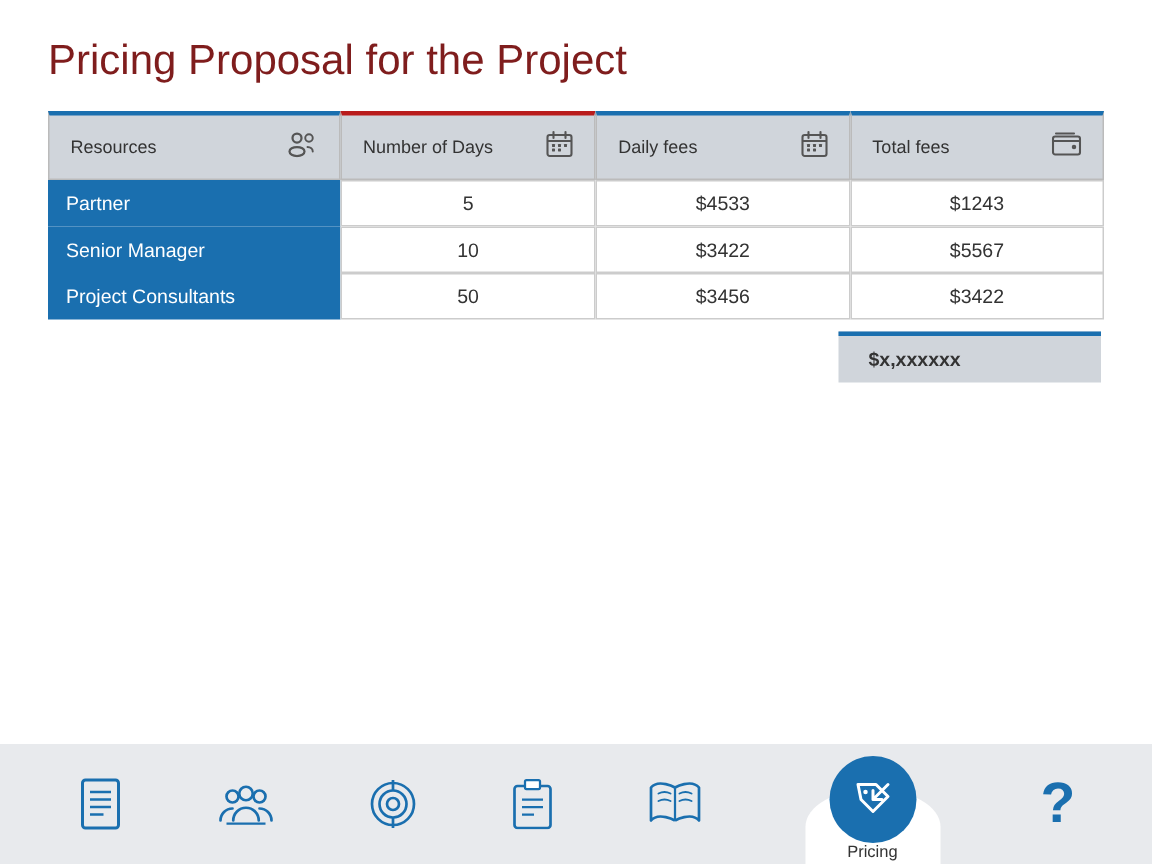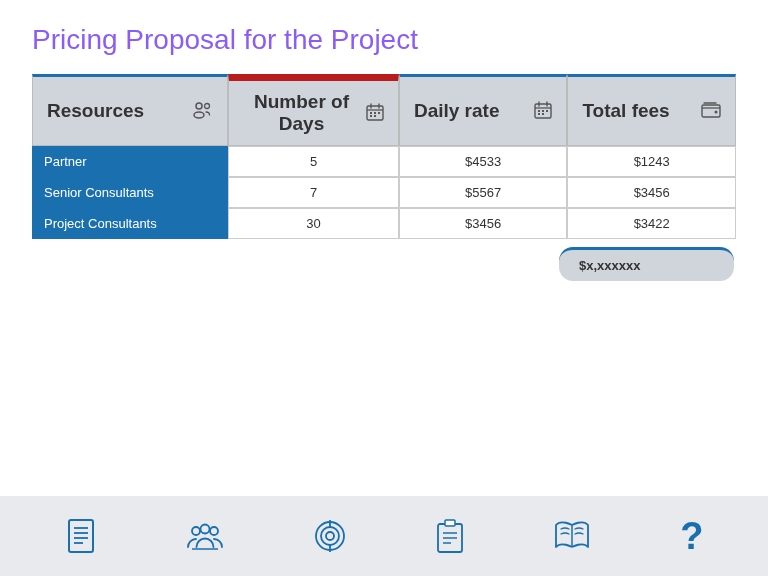--- a/index.html
+++ b/index.html
@@ -12,48 +12,48 @@
       position: relative;
     }
 
     .main-content {
       padding: 24px 32px 0 32px;
     }
 
     .page-title {
       font-size: 28px;
       font-weight: 400;
-      color: #8b5cf6;
+      color: #7f1d1d;
       margin-bottom: 18px;
     }
 
     
     .pricing-table {
       width: 100%;
       border-collapse: separate;
       border-spacing: 0;
     }
 
     .pricing-table thead tr th {
       background: #d0d5db;
       color: #333;
-      font-size: 19px;
-      font-weight: 700;
+      font-size: 12px;
+      font-weight: 400;
       padding: 10px 14px;
       text-align: left;
       border: 1px solid #bbb;
     }
 
     .pricing-table thead tr th.col-resources {
       width: 200px;
       border-top: 3px solid #1a6faf;
     }
     .pricing-table thead tr th.col-days {
       width: 175px;
-      border-top: 7px solid #b91c1c;
+      border-top: 3px solid #b91c1c;
       text-align: center;
     }
     .pricing-table thead tr th.col-rate {
       width: 175px;
       border-top: 3px solid #1a6faf;
       text-align: center;
     }
     .pricing-table thead tr th.col-fees {
       width: 175px;
       border-top: 3px solid #1a6faf;
@@ -105,21 +105,20 @@
 
     .total-box {
       background: #d0d5db;
       border-top: 3px solid #1a6faf;
       padding: 8px 20px;
       font-size: 13px;
       font-weight: 700;
       color: #333;
       width: 175px;
       text-align: left;
-      border-radius: 14px;
     }
 
     
     .bottom-bar {
       position: absolute;
       bottom: 0;
       left: 0;
       right: 0;
       height: 80px;
       background: #e8eaed;
@@ -194,21 +193,21 @@
                   <rect x="8" y="9" width="2" height="2" rx="0.3" fill="#555"></rect>
                   <rect x="12" y="9" width="2" height="2" rx="0.3" fill="#555"></rect>
                   <rect x="4" y="12" width="2" height="2" rx="0.3" fill="#555"></rect>
                   <rect x="8" y="12" width="2" height="2" rx="0.3" fill="#555"></rect>
                 </svg>
               </span>
             </div>
           </th>
           <th class="col-rate">
             <div class="col-header-inner">
-              <span>Daily rate</span>
+              <span>Daily fees</span>
               <span class="th-icon">
                 <svg width="18" height="18" viewBox="0 0 18 18" fill="none" xmlns="http://www.w3.org/2000/svg">
                   <rect x="1" y="3" width="16" height="14" rx="1.5" stroke="#555" stroke-width="1.4"></rect>
                   <line x1="1" y1="7" x2="17" y2="7" stroke="#555" stroke-width="1.3"></line>
                   <line x1="5" y1="1" x2="5" y2="5" stroke="#555" stroke-width="1.4" stroke-linecap="round"></line>
                   <line x1="13" y1="1" x2="13" y2="5" stroke="#555" stroke-width="1.4" stroke-linecap="round"></line>
                   <rect x="4" y="9" width="2" height="2" rx="0.3" fill="#555"></rect>
                   <rect x="8" y="9" width="2" height="2" rx="0.3" fill="#555"></rect>
                   <rect x="12" y="9" width="2" height="2" rx="0.3" fill="#555"></rect>
                   <rect x="4" y="12" width="2" height="2" rx="0.3" fill="#555"></rect>
@@ -233,28 +232,28 @@
         </tr>
       </thead>
       <tbody id="table-body">
       <tr>
       <td class="resource-cell">Partner</td>
       <td class="num-cell">5</td>
       <td class="rate-cell">$4533</td>
       <td class="fees-cell">$1243</td>
     </tr>
           <tr>
-      <td class="resource-cell">Senior Consultants</td>
-      <td class="num-cell">7</td>
-      <td class="rate-cell">$5567</td>
-      <td class="fees-cell">$3456</td>
+      <td class="resource-cell">Senior Manager</td>
+      <td class="num-cell">10</td>
+      <td class="rate-cell">$3422</td>
+      <td class="fees-cell">$5567</td>
     </tr>
           <tr>
       <td class="resource-cell">Project Consultants</td>
-      <td class="num-cell">30</td>
+      <td class="num-cell">50</td>
       <td class="rate-cell">$3456</td>
       <td class="fees-cell">$3422</td>
     </tr>
         </tbody>
     </table>
   </div>
 
   <div class="total-row">
     <div class="total-box">$x,xxxxxx</div>
   </div>
@@ -304,17 +303,31 @@
       <path d="M19 28C19 28 8 22 3 28V6C8 0 19 6 19 6" stroke="#1a6faf" stroke-width="1.8" stroke-linejoin="round"></path>
       <path d="M19 28C19 28 30 22 35 28V6C30 0 19 6 19 6" stroke="#1a6faf" stroke-width="1.8" stroke-linejoin="round"></path>
       <line x1="19" y1="6" x2="19" y2="28" stroke="#1a6faf" stroke-width="1.5"></line>
       <path d="M8 10 Q12 8 16 10" stroke="#1a6faf" stroke-width="1.3" stroke-linecap="round"></path>
       <path d="M8 15 Q12 13 16 15" stroke="#1a6faf" stroke-width="1.3" stroke-linecap="round"></path>
       <path d="M22 10 Q26 8 30 10" stroke="#1a6faf" stroke-width="1.3" stroke-linecap="round"></path>
       <path d="M22 15 Q26 13 30 15" stroke="#1a6faf" stroke-width="1.3" stroke-linecap="round"></path>
     </svg>
   </div>
 
+  <div class="pricing-wrapper" style="position:relative; width:100px; height:80px;">
+    <div style="position:absolute; bottom:0; left:50%; transform:translateX(-50%); width:90px; height:50px; background:#fff; border-radius:50% 50% 0 0; z-index:1;"></div>
+    <div style="position:absolute; bottom:14px; left:50%; transform:translateX(-50%); width:58px; height:58px; background:#1a6faf; border-radius:50%; display:flex; align-items:center; justify-content:center; z-index:2;">
+      <svg width="28" height="28" viewBox="0 0 28 28" fill="none" xmlns="http://www.w3.org/2000/svg">
+        <path d="M24 4L14 14M14 14L20 14M14 14L14 8" stroke="#fff" stroke-width="2" stroke-linecap="round"></path>
+        <path d="M5 20 C5 20 8 16 14 16 C20 16 23 20 23 20" stroke="#fff" stroke-width="0"></path>
+        <path d="M6 22 L22 22 M14 10 C14 10 9 13 9 17 C9 20 11 22 14 22 C17 22 19 20 19 17 C19 13 14 10 14 10Z" stroke="#fff" stroke-width="0"></path>
+
+        <path d="M4 4 L16 4 L24 12 L14 22 L6 14 Z" stroke="#fff" stroke-width="2" stroke-linejoin="round" fill="none"></path>
+        <circle cx="9" cy="9" r="1.5" fill="#fff"></circle>
+      </svg>
+    </div>
+    <span style="position:absolute; bottom:2px; left:50%; transform:translateX(-50%); font-size:11px; color:#333; font-weight:500; white-space:nowrap; z-index:3;">Pricing</span>
+  </div>
 
   <div class="bottom-icon">
     <span class="question-mark" style="font-size:38px; font-weight:700; color:#1a6faf; font-family: Arial, sans-serif;">?</span>
   </div>
 </div>
 
 </body></html>

